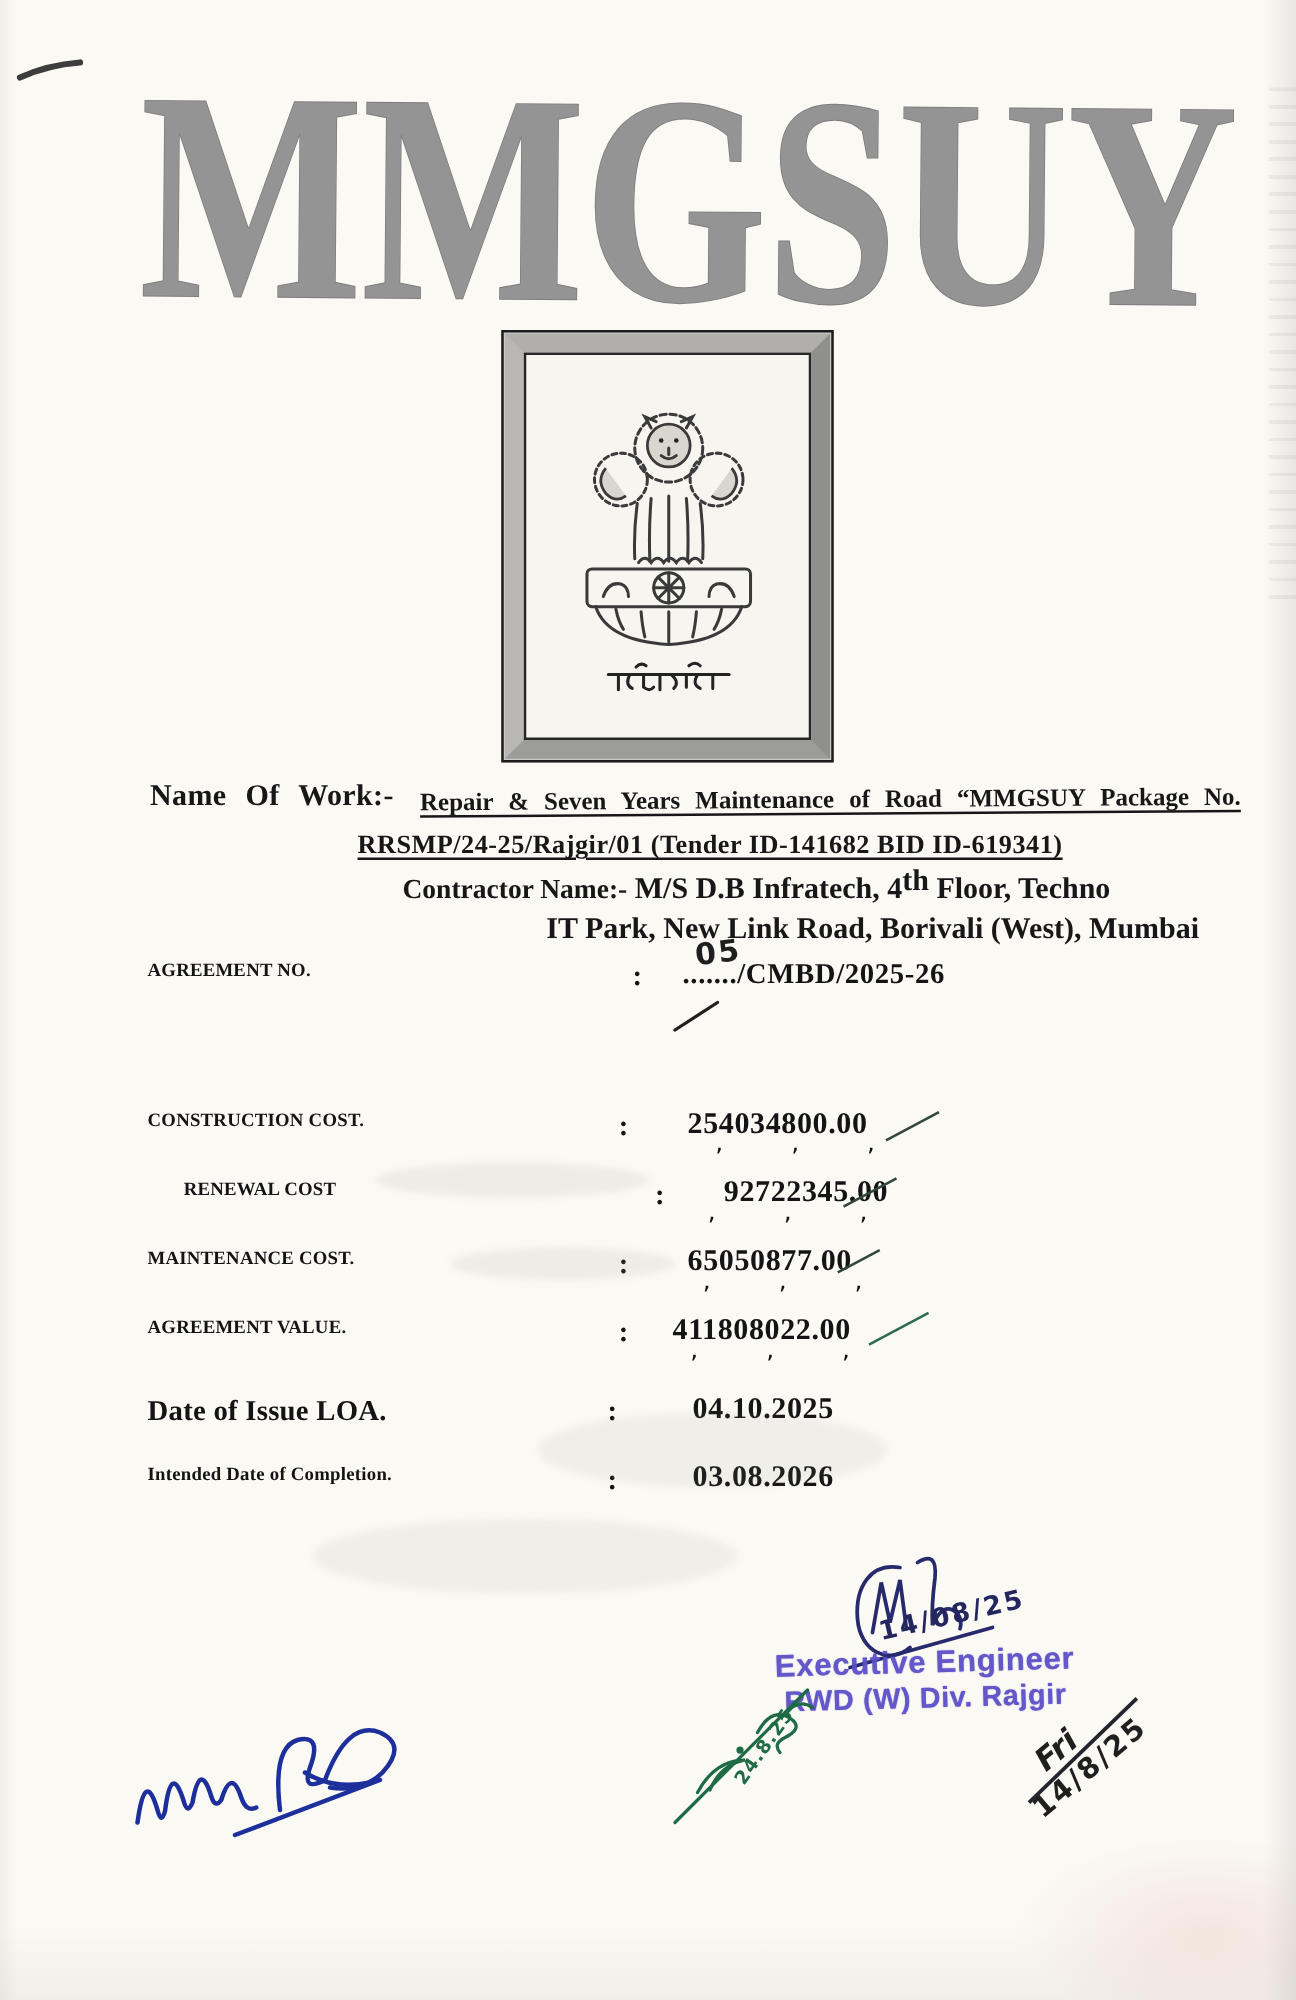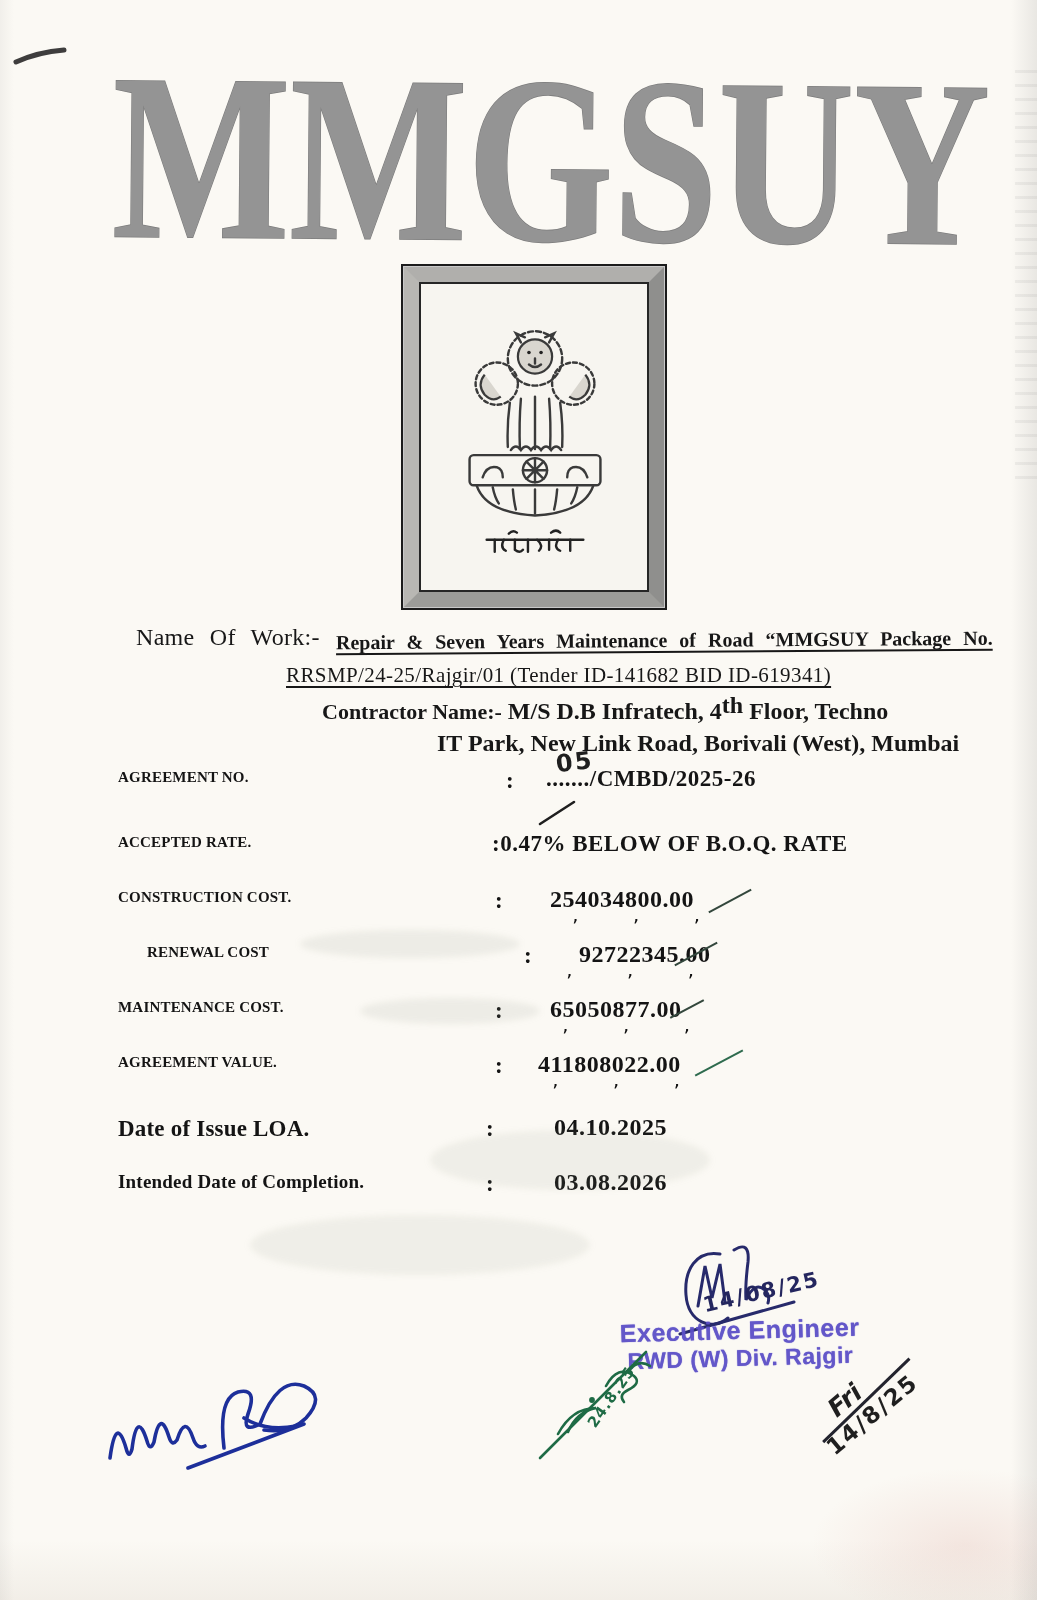--- a/index.html
+++ b/index.html
@@ -25,41 +25,41 @@
     border:2px solid #1c1c1c;box-sizing:border-box;background:#c9c9c9;}
   .frame-bevel{position:absolute;inset:1px;box-sizing:border-box;
     border:15px solid;border-color:#b0afac #8f8f8d #9c9c99 #b8b7b3;}
   .frame-inner{position:absolute;inset:0;box-sizing:border-box;
     border:2px solid #262626;background:#f7f5f0;}
   .frame-inner svg{position:absolute;left:2px;top:2px;}
   .emb{stroke:#3a3a3a;fill:none;stroke-width:2.4;stroke-linecap:round;}
   .embf{stroke:#3a3a3a;fill:#d9d6cf;stroke-width:2.2;}
   .embt{stroke:#232323;fill:none;stroke-width:2.4;stroke-linecap:round;}
   
-  #work-label{left:136px;top:624px;font-size:24px;font-weight:normal;word-spacing:9px;letter-spacing:.3px;}
+  #work-label{left:120px;top:624px;font-size:24px;font-weight:bold;word-spacing:9px;letter-spacing:.3px;}
   #work-line1{left:336px;top:629px;font-size:20px;font-weight:bold;word-spacing:7px;
     text-decoration:underline;text-underline-offset:4px;text-decoration-thickness:2px;transform:rotate(-.4deg);}
-  #work-line2{left:286px;top:663px;font-size:21px;font-weight:normal;letter-spacing:.4px;
+  #work-line2{left:286px;top:663px;font-size:21px;font-weight:bold;letter-spacing:.4px;
     text-decoration:underline;text-underline-offset:4px;text-decoration-thickness:2px;}
   #contractor-line1{left:322px;top:692px;font-weight:bold;}
   #contractor-line1 .big{font-size:22px;}
   #contractor-line1 .val{font-size:24px;}
   #contractor-line2{left:437px;top:730px;font-size:24px;font-weight:bold;}
   sup{font-size:14px;text-align:center;}
   
   .row{position:absolute;left:118px;width:910px;font-weight:bold;color:#141414;}
   .row .lab{font-size:15px;letter-spacing:.2px;}
   .row .col{position:absolute;left:377px;top:0;font-size:23px;}
   .row .val{position:absolute;left:432px;top:-2px;font-size:24px;letter-spacing:.5px;}
   #row1{top:768px;} #row1 .col{left:388px;} #row1 .val{left:428px;font-size:23px;}
   #row2{top:833px;} #row2 .val{left:374px;font-size:23px;}
   #row3{top:888px;} #row4{top:943px;margin-left:29px;} #row5{top:998px;}
   #row6{top:1053px;} #row6 .val{left:420px;}
   #row7{top:1116px;} #row7 .lab{font-size:23px;} #row7 .col{left:368px;} #row7 .val{left:436px;}
-  #row8{top:1171px;} #row8 .lab{font-size:19px;font-family:Liberation Serif, serif;} #row8 .col{left:368px;} #row8 .val{left:436px;text-align:right;}
+  #row8{top:1171px;} #row8 .lab{font-size:15px;font-family:Liberation Serif, serif;} #row8 .col{left:368px;} #row8 .val{left:436px;text-align:right;}
   
   .hand{font-family:"DejaVu Sans",sans-serif;color:#1f1f1f;}
   #hand-agno{left:556px;top:748px;font-size:24px;font-weight:bold;transform:rotate(-7deg);letter-spacing:2px;}
   .commas{position:absolute;font-size:20px;color:#111;letter-spacing:24px;font-family:"DejaVu Sans",sans-serif;}
   .tick{position:absolute;height:0;border-top:2.5px solid #33473c;transform:rotate(-28deg);}
   
   #stamp{left:620px;top:1316px;width:240px;text-align:center;transform:rotate(-1.6deg);
     color:#5b4fc7;font-family:"Liberation Sans",sans-serif;font-weight:bold;opacity:.95;
     text-shadow:0 0 1px rgba(91,79,199,.9);}
   #stamp .s1{font-size:25px;letter-spacing:.5px;}
@@ -148,25 +148,20 @@
   <div class="row" id="row1">
     <span class="lab">AGREEMENT NO.</span>
     <span class="col">:</span>
     <span class="val">......./CMBD/2025-26</span>
   </div>
   <div class="abs hand" id="hand-agno">05</div>
   <svg class="abs" style="left:534px;top:796px;" width="50" height="34">
     <path d="M6 28 L 40 6" stroke="#1f1f1f" stroke-width="2.6" fill="none" stroke-linecap="round"></path>
   </svg>
 
-  <div class="row" id="row2">
-    <span class="lab">ACCEPTED RATE.</span>
-    <span class="col"></span>
-    <span class="val">:0.47% BELOW OF B.O.Q. RATE</span>
-  </div>
 
   <div class="row" id="row3">
     <span class="lab">CONSTRUCTION COST.</span>
     <span class="col">:</span>
     <span class="val">254034800.00</span>
   </div>
   <div class="commas" style="left:572px;top:914px;">’ ’ ’</div>
   <div class="tick" style="left:706px;top:900px;width:48px;"></div>
 
   <div class="row" id="row4">

